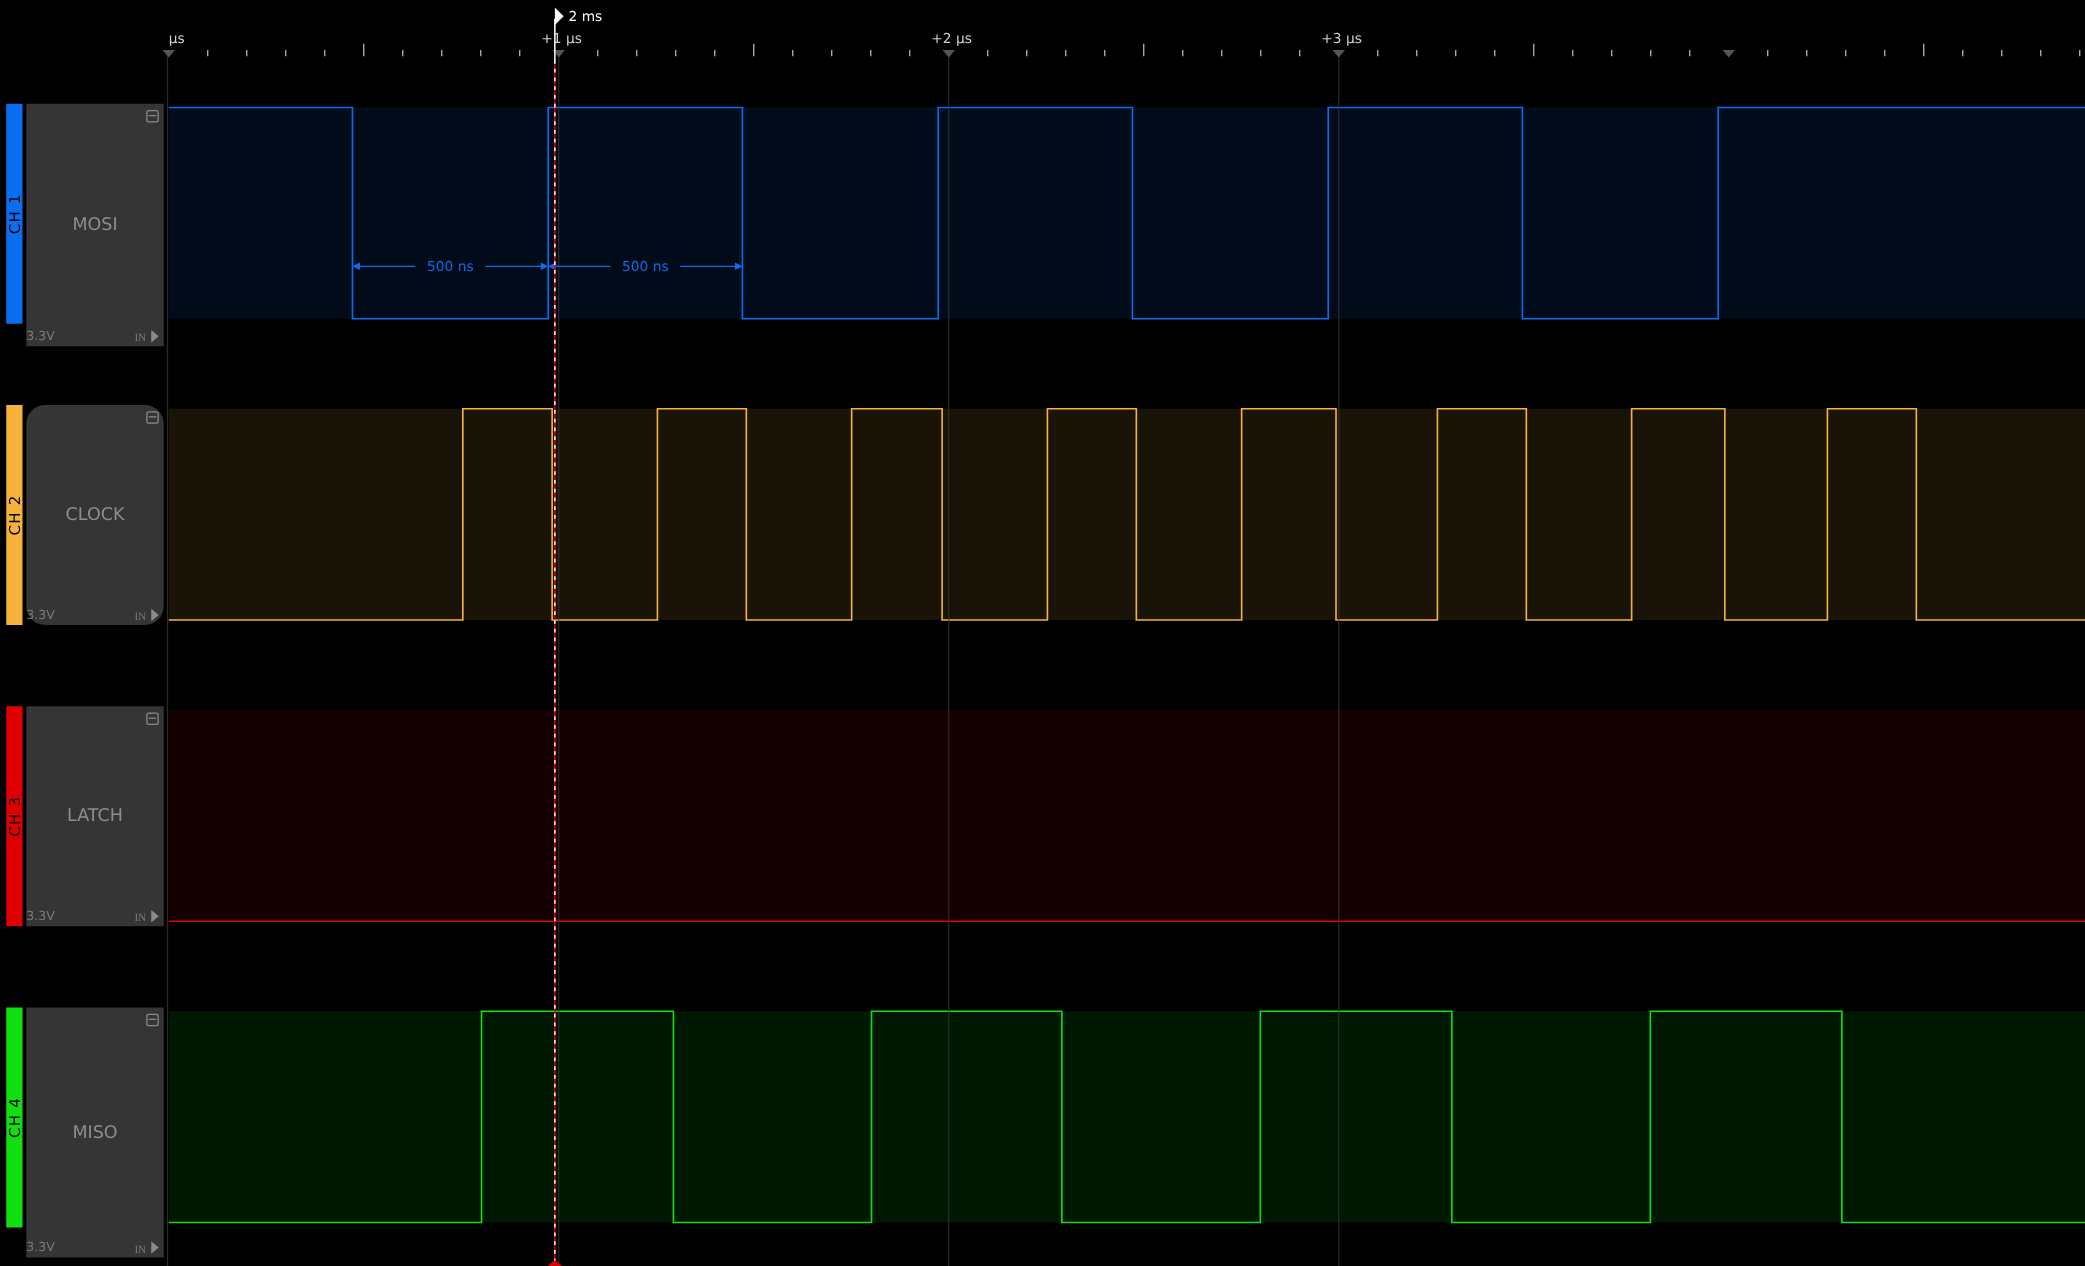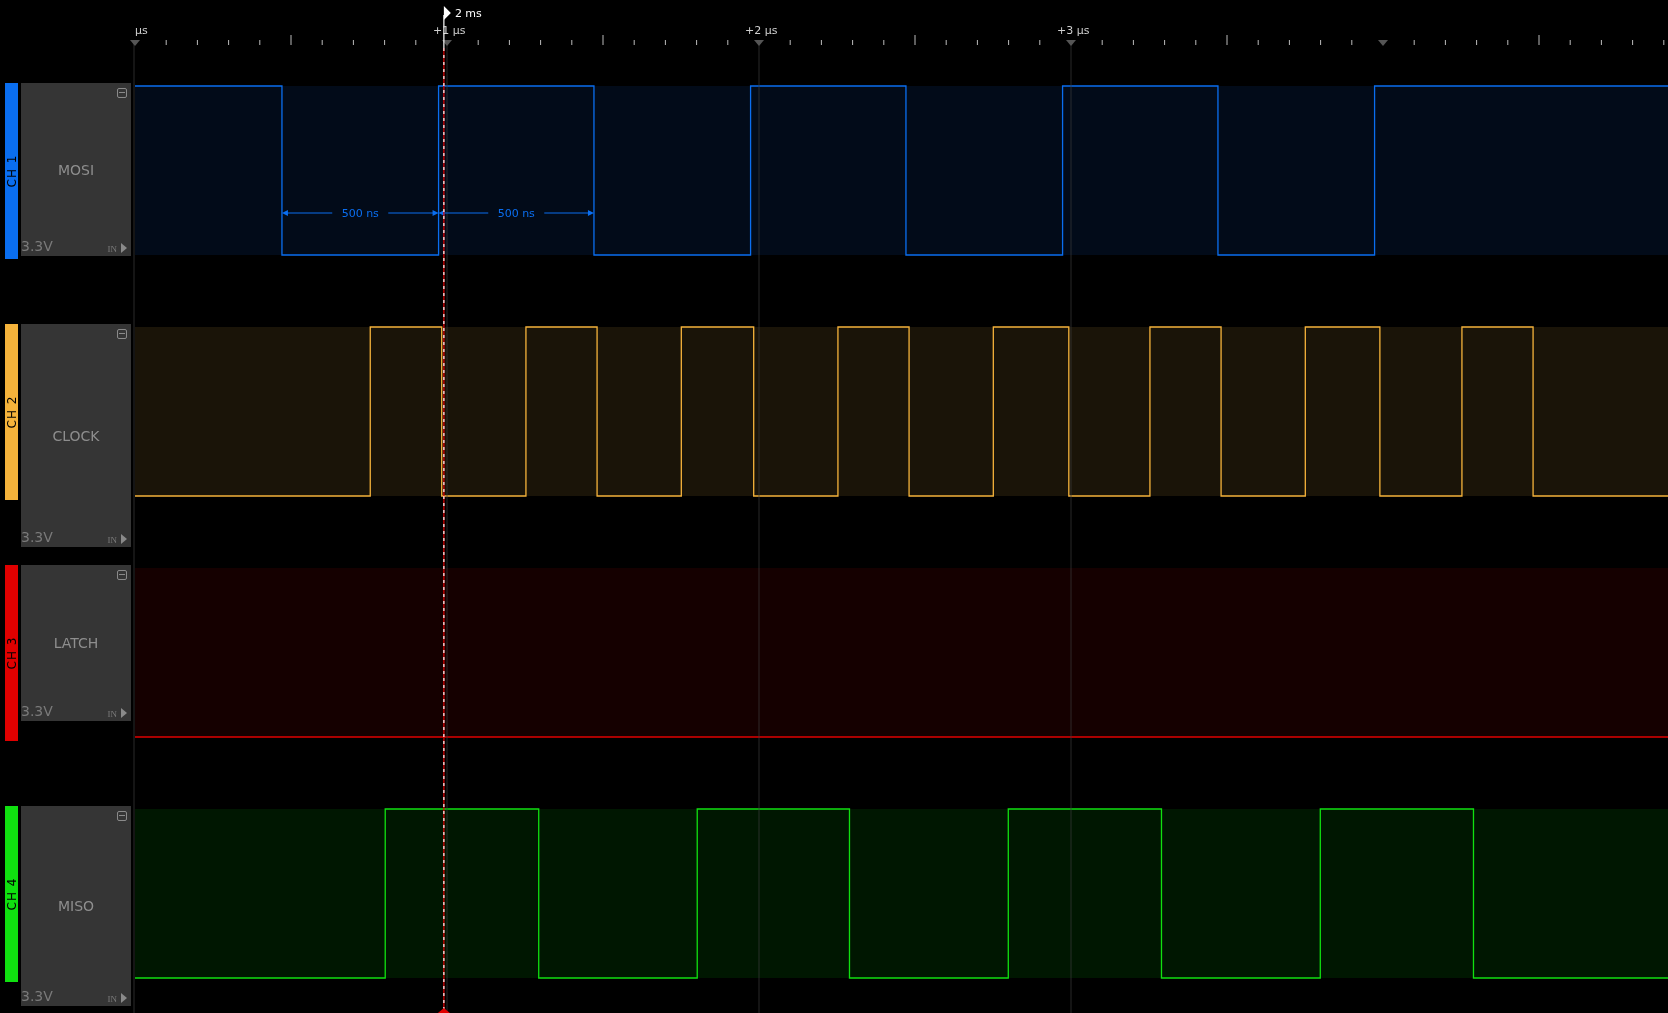--- a/index.html
+++ b/index.html
@@ -7,21 +7,21 @@
          font-family:"DejaVu Sans", "Liberation Sans", sans-serif; color:#ccc; }
   .ch-strip { position:absolute; left:5px; width:13px; }
   .ch-strip span { position:absolute; left:50%; top:50%; transform:translate(-50%,-50%) rotate(-90deg);
                    font-size:12px; white-space:nowrap; color:#000; letter-spacing:1px; }
   .ch-panel { position:absolute; left:21px; width:110px; background:#353535; }
   .ch-name { position:absolute; left:0; right:0; top:50%; transform:translateY(-50%); text-align:center;
              font-size:14px; color:#8e8e8e; }
   .ch-collapse { position:absolute; right:4px; top:5px; width:10px; height:10px; border:1px solid #8a8a8a;
                  border-radius:2px; box-sizing:border-box; }
   .ch-collapse::after { content:""; position:absolute; left:1px; right:1px; top:3px; height:1px; background:#8a8a8a; }
-  .ch-volt { position:absolute; left:0; bottom:2px; font-size:14px; color:#7a7a7a; }
+  .ch-volt { position:absolute; left:0; bottom:2px; font-size:10px; color:#7a7a7a; }
   .ch-in { position:absolute; right:14px; bottom:2px; font-size:9px; color:#7a7a7a;font-family:Liberation Serif, serif; }
   .ch-in-arrow { position:absolute; right:4px; bottom:3px; width:0; height:0;
                  border-top:5px solid transparent; border-bottom:5px solid transparent; border-left:6px solid #8a8a8a; }
   #traces { position:absolute; left:0; top:0; }
 </style>
 </head>
 <body>
 
 <svg id="traces" width="1668" height="1013" xmlns="http://www.w3.org/2000/svg">
     <line x1="134" y1="40" x2="134" y2="1013" stroke="#2a2a2a" stroke-width="1"></line>
@@ -104,43 +104,43 @@
     <line x1="443.88" y1="48" x2="443.88" y2="1013" stroke="#e00000" stroke-width="1.2"></line>
     <line x1="443.88" y1="48" x2="443.88" y2="1013" stroke="#fff" stroke-width="1.2" stroke-dasharray="3,4"></line>
     <path d="M443.88,6 L450.88,13 L443.88,20 Z" fill="#fff"></path>
     <path d="M437.88,1013 L443.88,1008 L449.88,1013 Z" fill="#e00000"></path>
     <text x="454.88" y="17" fill="#fff" font-size="11" font-family="DejaVu Sans, sans-serif">2 ms</text>
   </svg>
 
 <div class="ch-strip" style="top:83px;height:176px;background:#0a6ef0;">
     <span>CH 1</span>
   </div>
-<div class="ch-panel" style="top:83px;height:173px;">
+<div class="ch-panel" style="top:83px;height:194px;">
   <div class="ch-collapse"></div>
   <div class="ch-name">MOSI</div>
   <div class="ch-volt">3.3V</div>
   <div class="ch-in">IN</div>
   <div class="ch-in-arrow"></div>
 </div>
 
 <div class="ch-strip" style="top:324px;height:176px;background:#f5b33b;">
     <span>CH 2</span>
   </div>
-<div class="ch-panel" style="top:324px;height:223px;">
+<div class="ch-panel" style="top:324px;height:176px;border-radius:15px;">
   <div class="ch-collapse"></div>
   <div class="ch-name">CLOCK</div>
   <div class="ch-volt">3.3V</div>
   <div class="ch-in">IN</div>
   <div class="ch-in-arrow"></div>
 </div>
 
 <div class="ch-strip" style="top:565px;height:176px;background:#e00000;">
     <span>CH 3</span>
   </div>
-<div class="ch-panel" style="top:565px;height:156px;">
+<div class="ch-panel" style="top:565px;height:176px;">
   <div class="ch-collapse"></div>
   <div class="ch-name">LATCH</div>
   <div class="ch-volt">3.3V</div>
   <div class="ch-in">IN</div>
   <div class="ch-in-arrow"></div>
 </div>
 
 <div class="ch-strip" style="top:806px;height:176px;background:#10e010;">
     <span>CH 4</span>
   </div>

